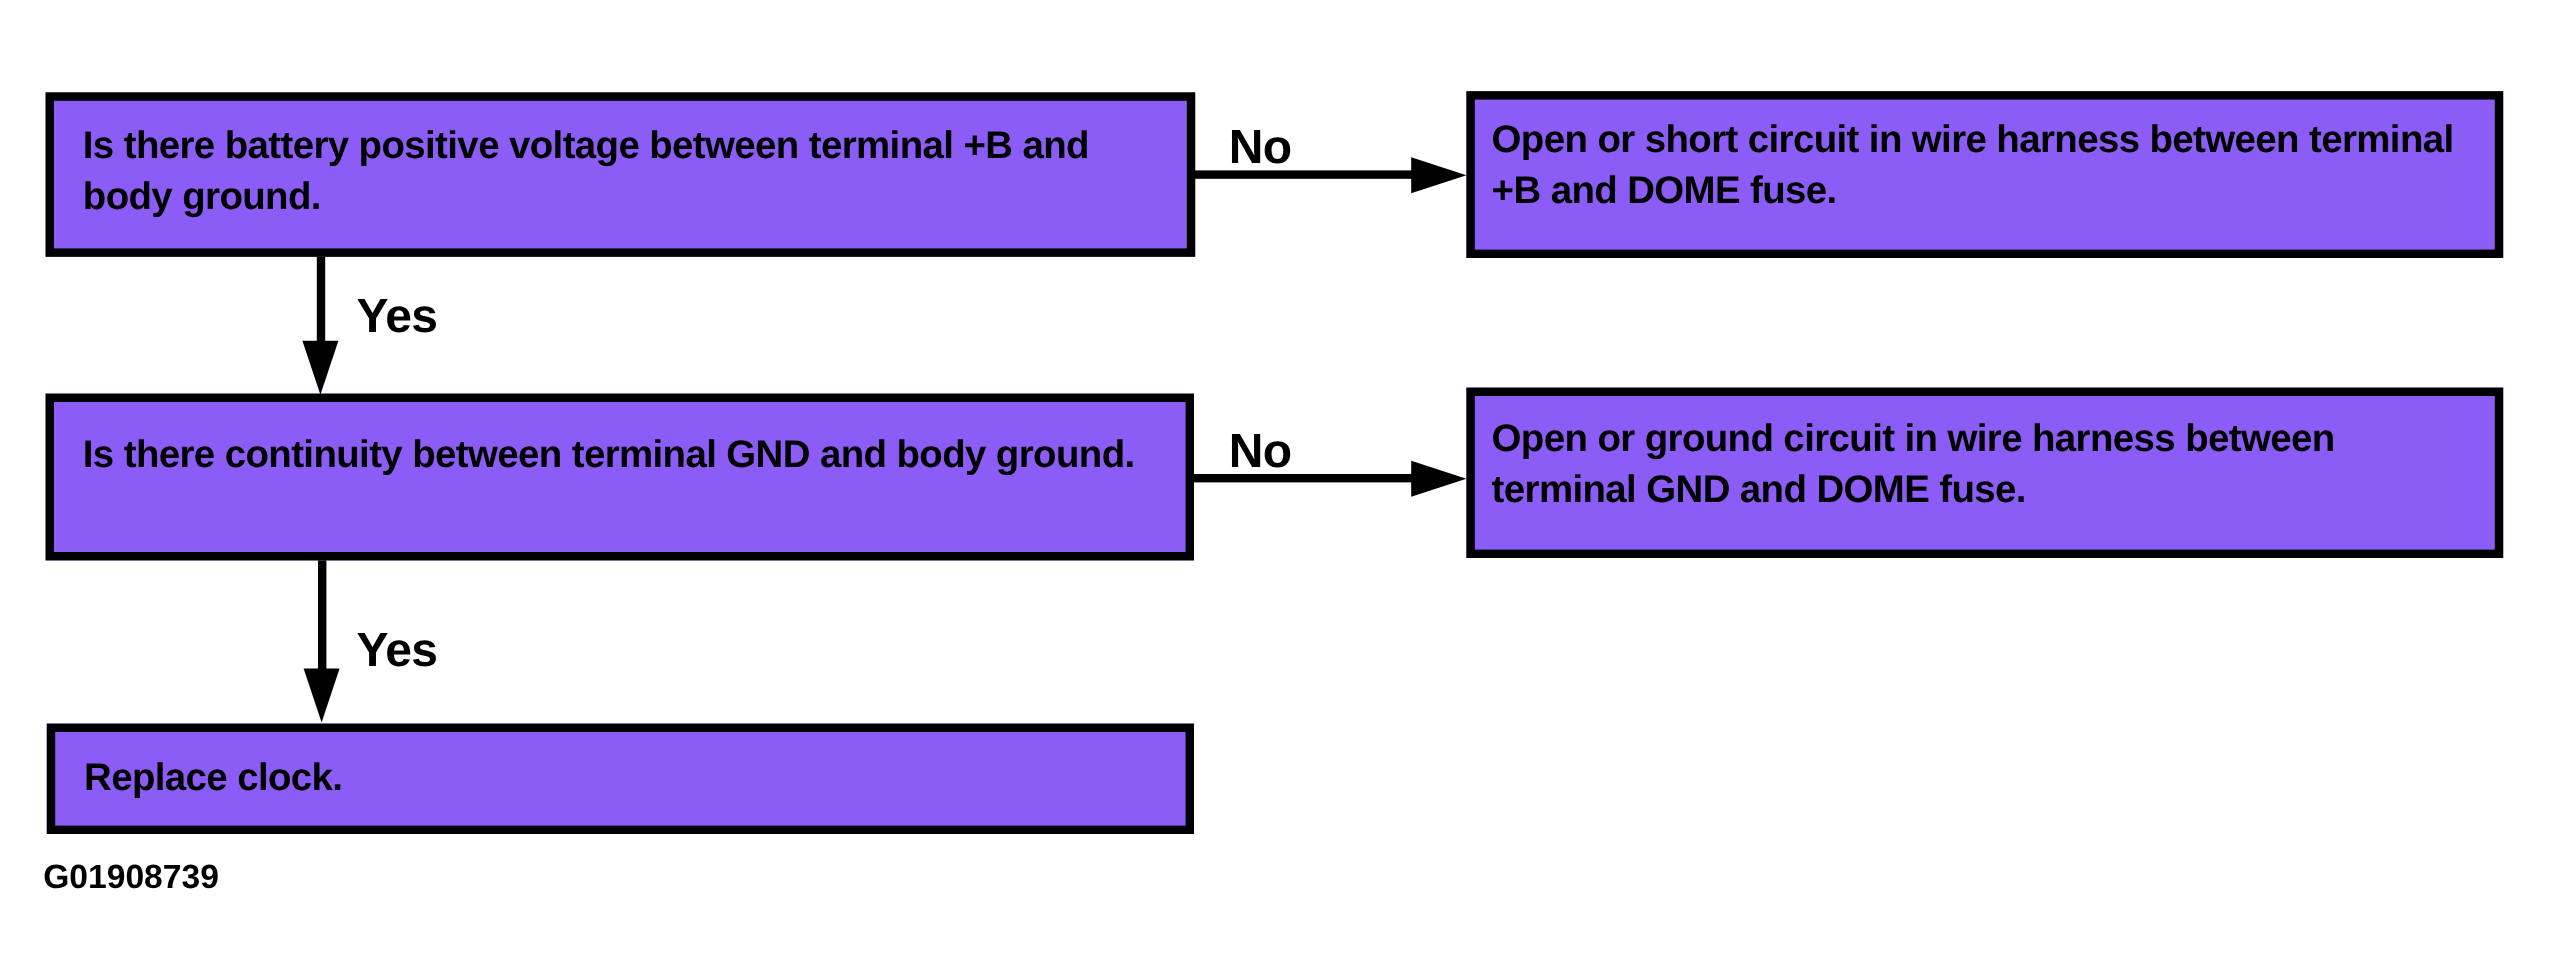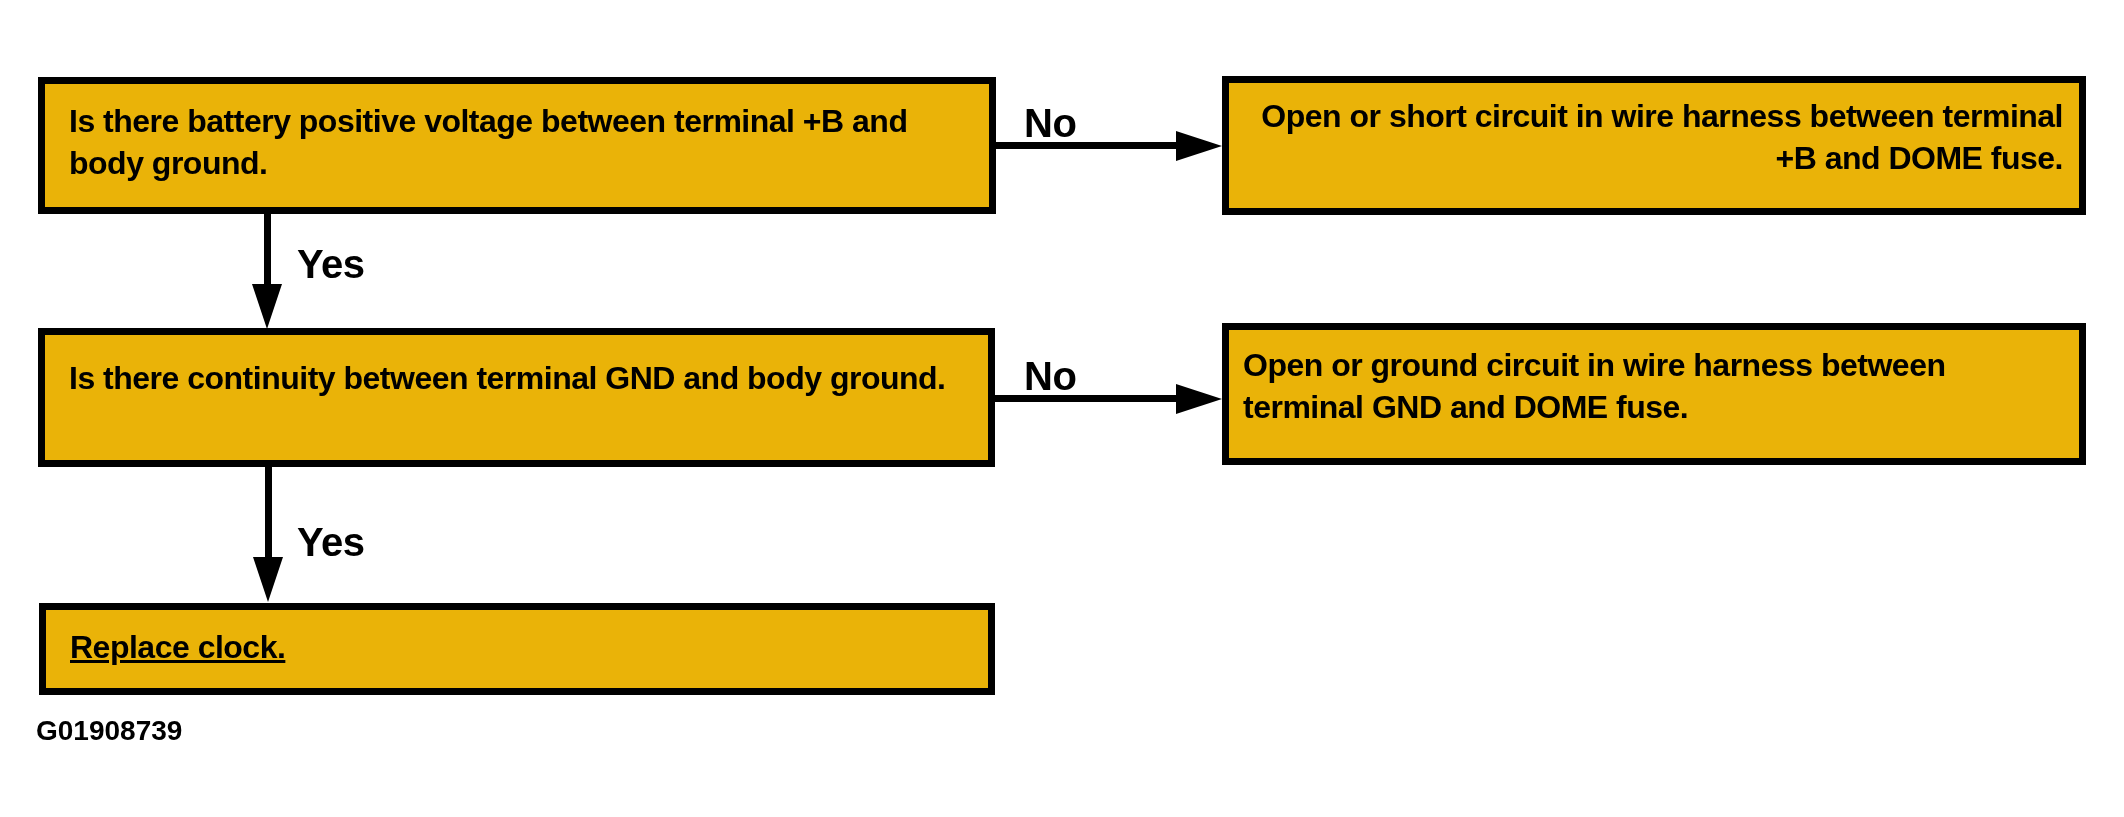--- a/index.html
+++ b/index.html
@@ -13,34 +13,34 @@
     height: 817px;
     background: #ffffff;
     font-family: "Liberation Sans", sans-serif;
     color: #000000;
     overflow: hidden;
   }
   .node {
     position: absolute;
     box-sizing: border-box;
     border: 7px solid #000000;
-    background: #eab308;
+    background: #8b5cf6;
     font-size: 32px;
     line-height: 42px;
     font-weight: 700;
     letter-spacing: -0.5px;
     color: #000000;
   }
   .node .txt { display: block; }
   
   .q1 { left: 38px;   top: 77px;  width: 958px; height: 137px; padding: 16px 20px 0 24px; }
-  .r1 { left: 1222px; top: 76px;  width: 864px; height: 139px; padding: 12px 16px 0 14px; text-align: right; }
+  .r1 { left: 1222px; top: 76px;  width: 864px; height: 139px; padding: 12px 16px 0 14px; }
   .q2 { left: 38px;   top: 328px; width: 957px; height: 139px; padding: 22px 20px 0 24px; }
   .r2 { left: 1222px; top: 323px; width: 864px; height: 142px; padding: 14px 16px 0 14px; }
-  .a1 { left: 39px;   top: 603px; width: 956px; height: 92px;  padding: 16px 20px 0 24px; text-decoration: underline; }
+  .a1 { left: 39px;   top: 603px; width: 956px; height: 92px;  padding: 16px 20px 0 24px; }
 
   .edge-label {
     position: absolute;
     font-size: 40px;
     line-height: 1;
     font-weight: 700;
     letter-spacing: -0.5px;
     color: #000000;
     white-space: nowrap;
   }

